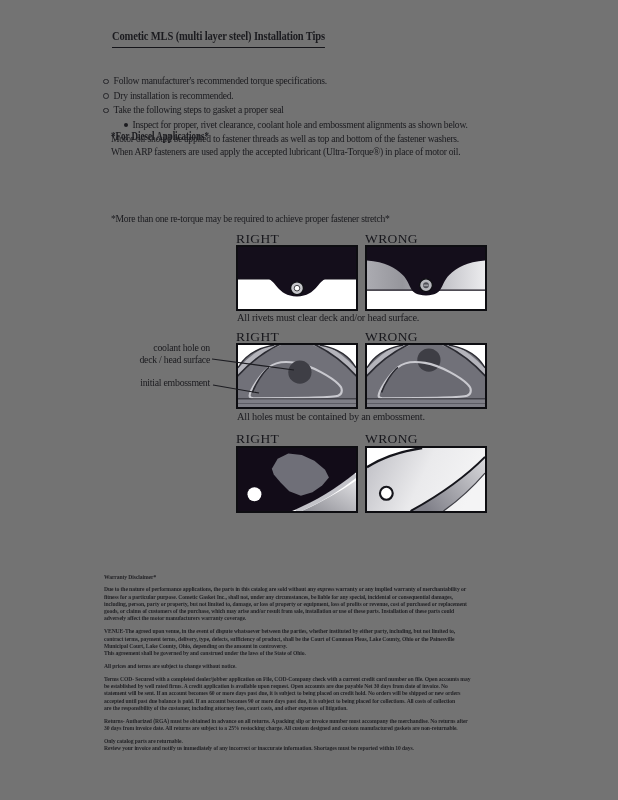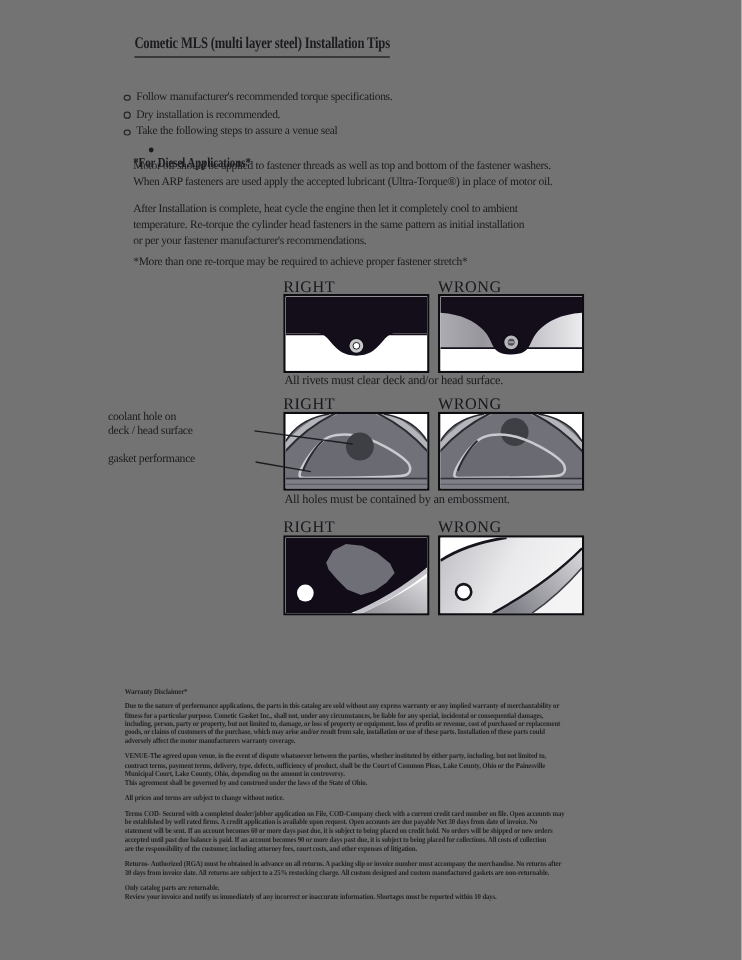--- a/index.html
+++ b/index.html
@@ -12,21 +12,21 @@
   .h2{font-size:11.5px;font-weight:bold;}
   .body-text{font-size:9.6px;line-height:13.2px;letter-spacing:-.25px;white-space:pre-line;}
   .b-row{display:flex;align-items:flex-start;height:14.6px;font-size:9.6px;letter-spacing:-.25px;}
   .b-row.sub{padding-left:21px;}
   .o-dot{flex:0 0 auto;width:3.6px;height:3.6px;border:1px solid #26262b;border-radius:50%;margin:3.6px 5px 0 0;}
   .f-dot{flex:0 0 auto;width:4px;height:4px;background:#1b1b1f;border-radius:50%;margin:3.8px 4.5px 0 0;}
   .dlabel{width:122px;text-align:left;font-size:13.5px;letter-spacing:.4px;color:#17171c;}
   .dbox{width:118px;border:2px solid #0d0d11;background:#fff;}
   .dbox svg{display:block;}
   .caption{font-size:10.3px;line-height:12.8px;letter-spacing:-.2px;white-space:pre-line;}
-  .callout{width:120px;text-align:left;font-size:9.8px;line-height:12px;letter-spacing:-.25px;white-space:pre-line;}
+  .callout{width:120px;text-align:right;font-size:9.8px;line-height:12px;letter-spacing:-.25px;white-space:pre-line;}
   .warranty{width:466px;transform:scaleX(.88);transform-origin:0 0;
             font-size:6.4px;line-height:7.3px;font-weight:bold;letter-spacing:-.1px;color:#232327;}
   .wp{margin:0 0 5.5px 0;white-space:pre-line;}
   .wp.tight{margin-bottom:0;}
   .wh{margin:0 0 5px 0;}
   .footer{font-size:13px;color:#2a2a2e;letter-spacing:-.2px;}
   .overlay{pointer-events:none;z-index:5;}
 </style>
 </head>
 <body>
@@ -41,35 +41,33 @@
     <div class="b-row">
       <span class="o-dot"></span>
       <span>Follow manufacturer's recommended torque specifications.</span>
     </div>
     <div class="b-row">
       <span class="o-dot"></span>
       <span>Dry installation is recommended.</span>
     </div>
     <div class="b-row">
       <span class="o-dot"></span>
-      <span>Take the following steps to assure a venue seal</span>
+      <span>Take the following steps to gasket a proper seal</span>
     </div>
     <div class="b-row sub">
       <span class="f-dot"></span>
+      <span>Inspect for proper, rivet clearance, coolant hole and embossment alignments as shown below.</span>
     </div>
   </div>
 
   <div class="abs h2" style="left:111px;top:130px;">
     <span class="sx">*For Diesel Applications*</span>
   </div>
   <div class="abs body-text" style="left:111px;top:132px;width:440px;">Motor oil should be applied to fastener threads as well as top and bottom of the fastener washers.
 When ARP fasteners are used apply the accepted lubricant (Ultra-Torque®) in place of motor oil.</div>
-  <div class="abs body-text" style="left:111px;top:168px;width:440px;">After Installation is complete, heat cycle the engine then let it completely cool to ambient
-temperature. Re-torque the cylinder head fasteners in the same pattern as initial installation
-or per your fastener manufacturer's recommendations.</div>
   <div class="abs body-text" style="left:111px;top:212px;width:440px;">*More than one re-torque may be required to achieve proper fastener stretch*</div>
 
   <div class="abs dlabel" style="left:236px;top:231px;">RIGHT</div>
   <div class="abs dlabel" style="left:365px;top:231px;">WRONG</div>
 
   <div class="abs dbox" style="left:236px;top:245px;">
     <svg width="118" height="62" viewBox="0 0 122 64" preserveAspectRatio="none">
       <rect width="122" height="64" fill="#ffffff"></rect>
       <polygon points="0,26 38,32.5 0,32.5" fill="#b7b7bd"></polygon>
       <polygon points="122,26 84,32.5 122,32.5" fill="#b7b7bd"></polygon>
@@ -98,21 +96,21 @@
       <rect x="58.4" y="38.6" width="5.2" height="1.8" rx="0.9" fill="#9b9ba1"></rect>
     </svg>
   </div>
   <div class="abs caption" style="left:237px;top:312px;width:260px;">All rivets must clear deck and/or head surface.</div>
 
   <div class="abs dlabel" style="left:236px;top:329px;">RIGHT</div>
   <div class="abs dlabel" style="left:365px;top:329px;">WRONG</div>
 
   <div class="abs callout" style="left:90px;top:342px;">coolant hole on
 deck / head surface</div>
-  <div class="abs callout" style="left:90px;top:377px;">gasket performance</div>
+  <div class="abs callout" style="left:90px;top:377px;">initial embossment</div>
 
   <div class="abs dbox" style="left:236px;top:343px;">
     <svg width="118" height="62" viewBox="0 0 122 64" preserveAspectRatio="none">
       <rect width="122" height="64" fill="#717179"></rect>
       <path d="M43,-2 Q16,8 -2,31" stroke="#b4b4bb" stroke-width="5.5" fill="none"></path>
       <path d="M0,0 H37.5 Q11,4.5 0,23.5 Z" fill="#ffffff"></path>
       <path d="M37.5,0 Q11,4.5 0,23.5" stroke="#2b2b32" stroke-width="1.4" fill="none"></path>
       <path d="M46,-2 Q19,10 -2,34" stroke="#2b2b32" stroke-width="1.7" fill="none"></path>
       <path d="M79,-2 Q106,8 124,31" stroke="#b4b4bb" stroke-width="5.5" fill="none"></path>
       <path d="M122,0 H84.5 Q111,4.5 122,23.5 Z" fill="#ffffff"></path>

